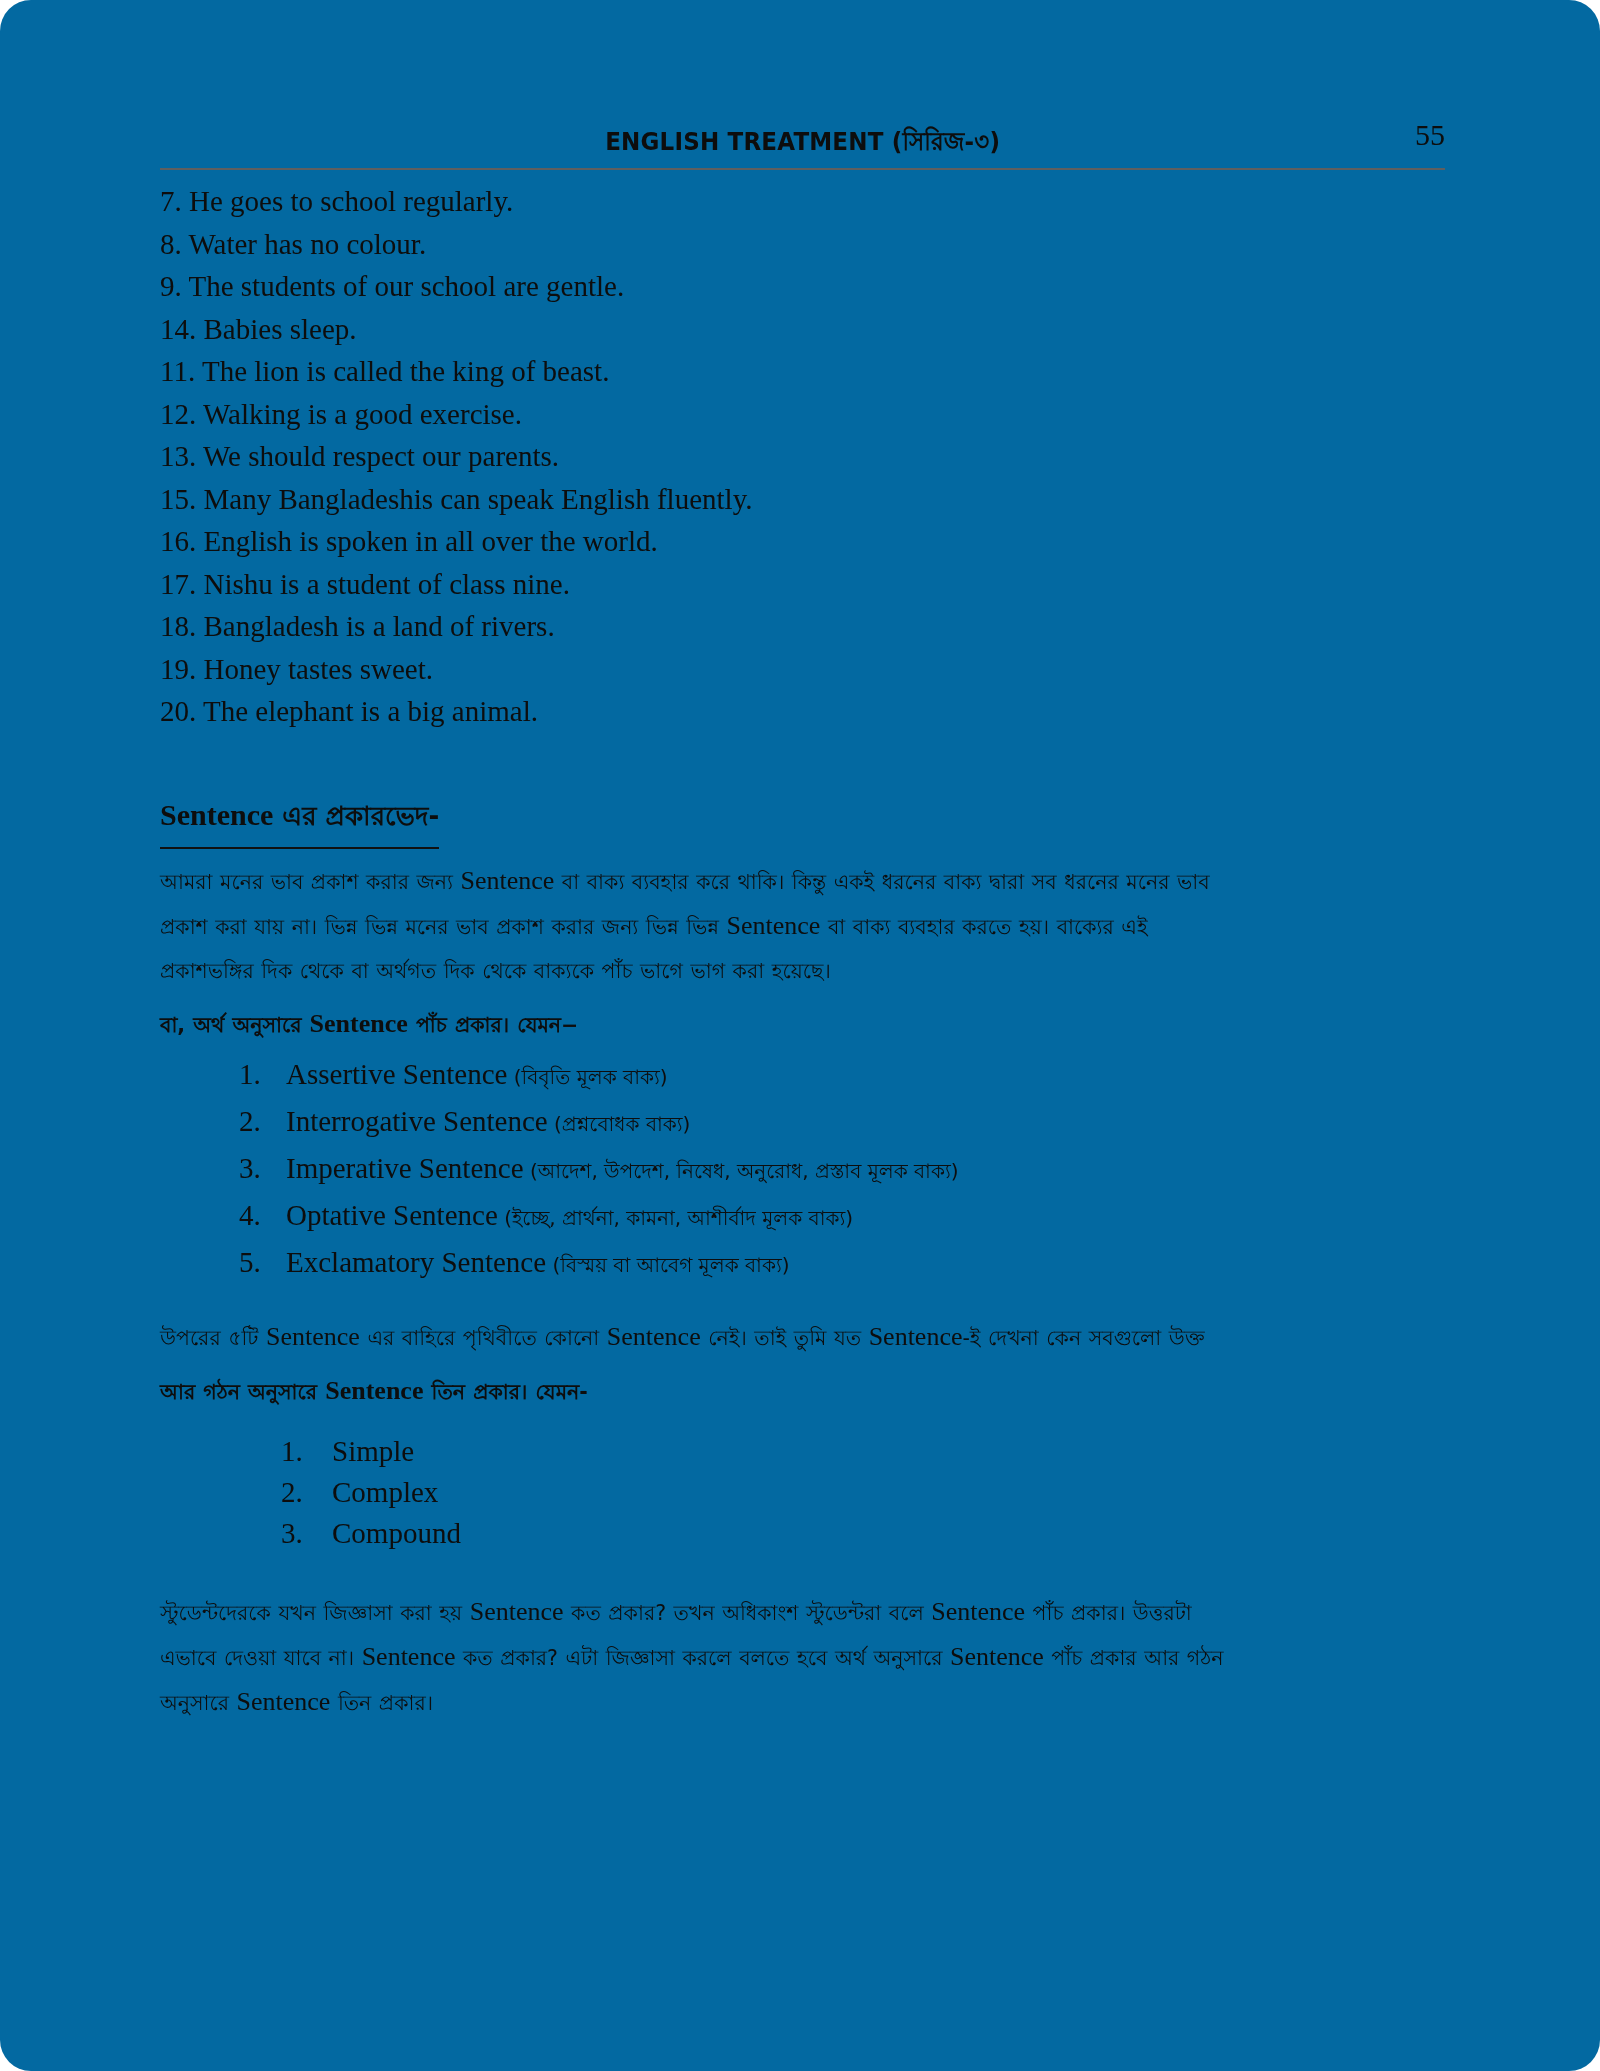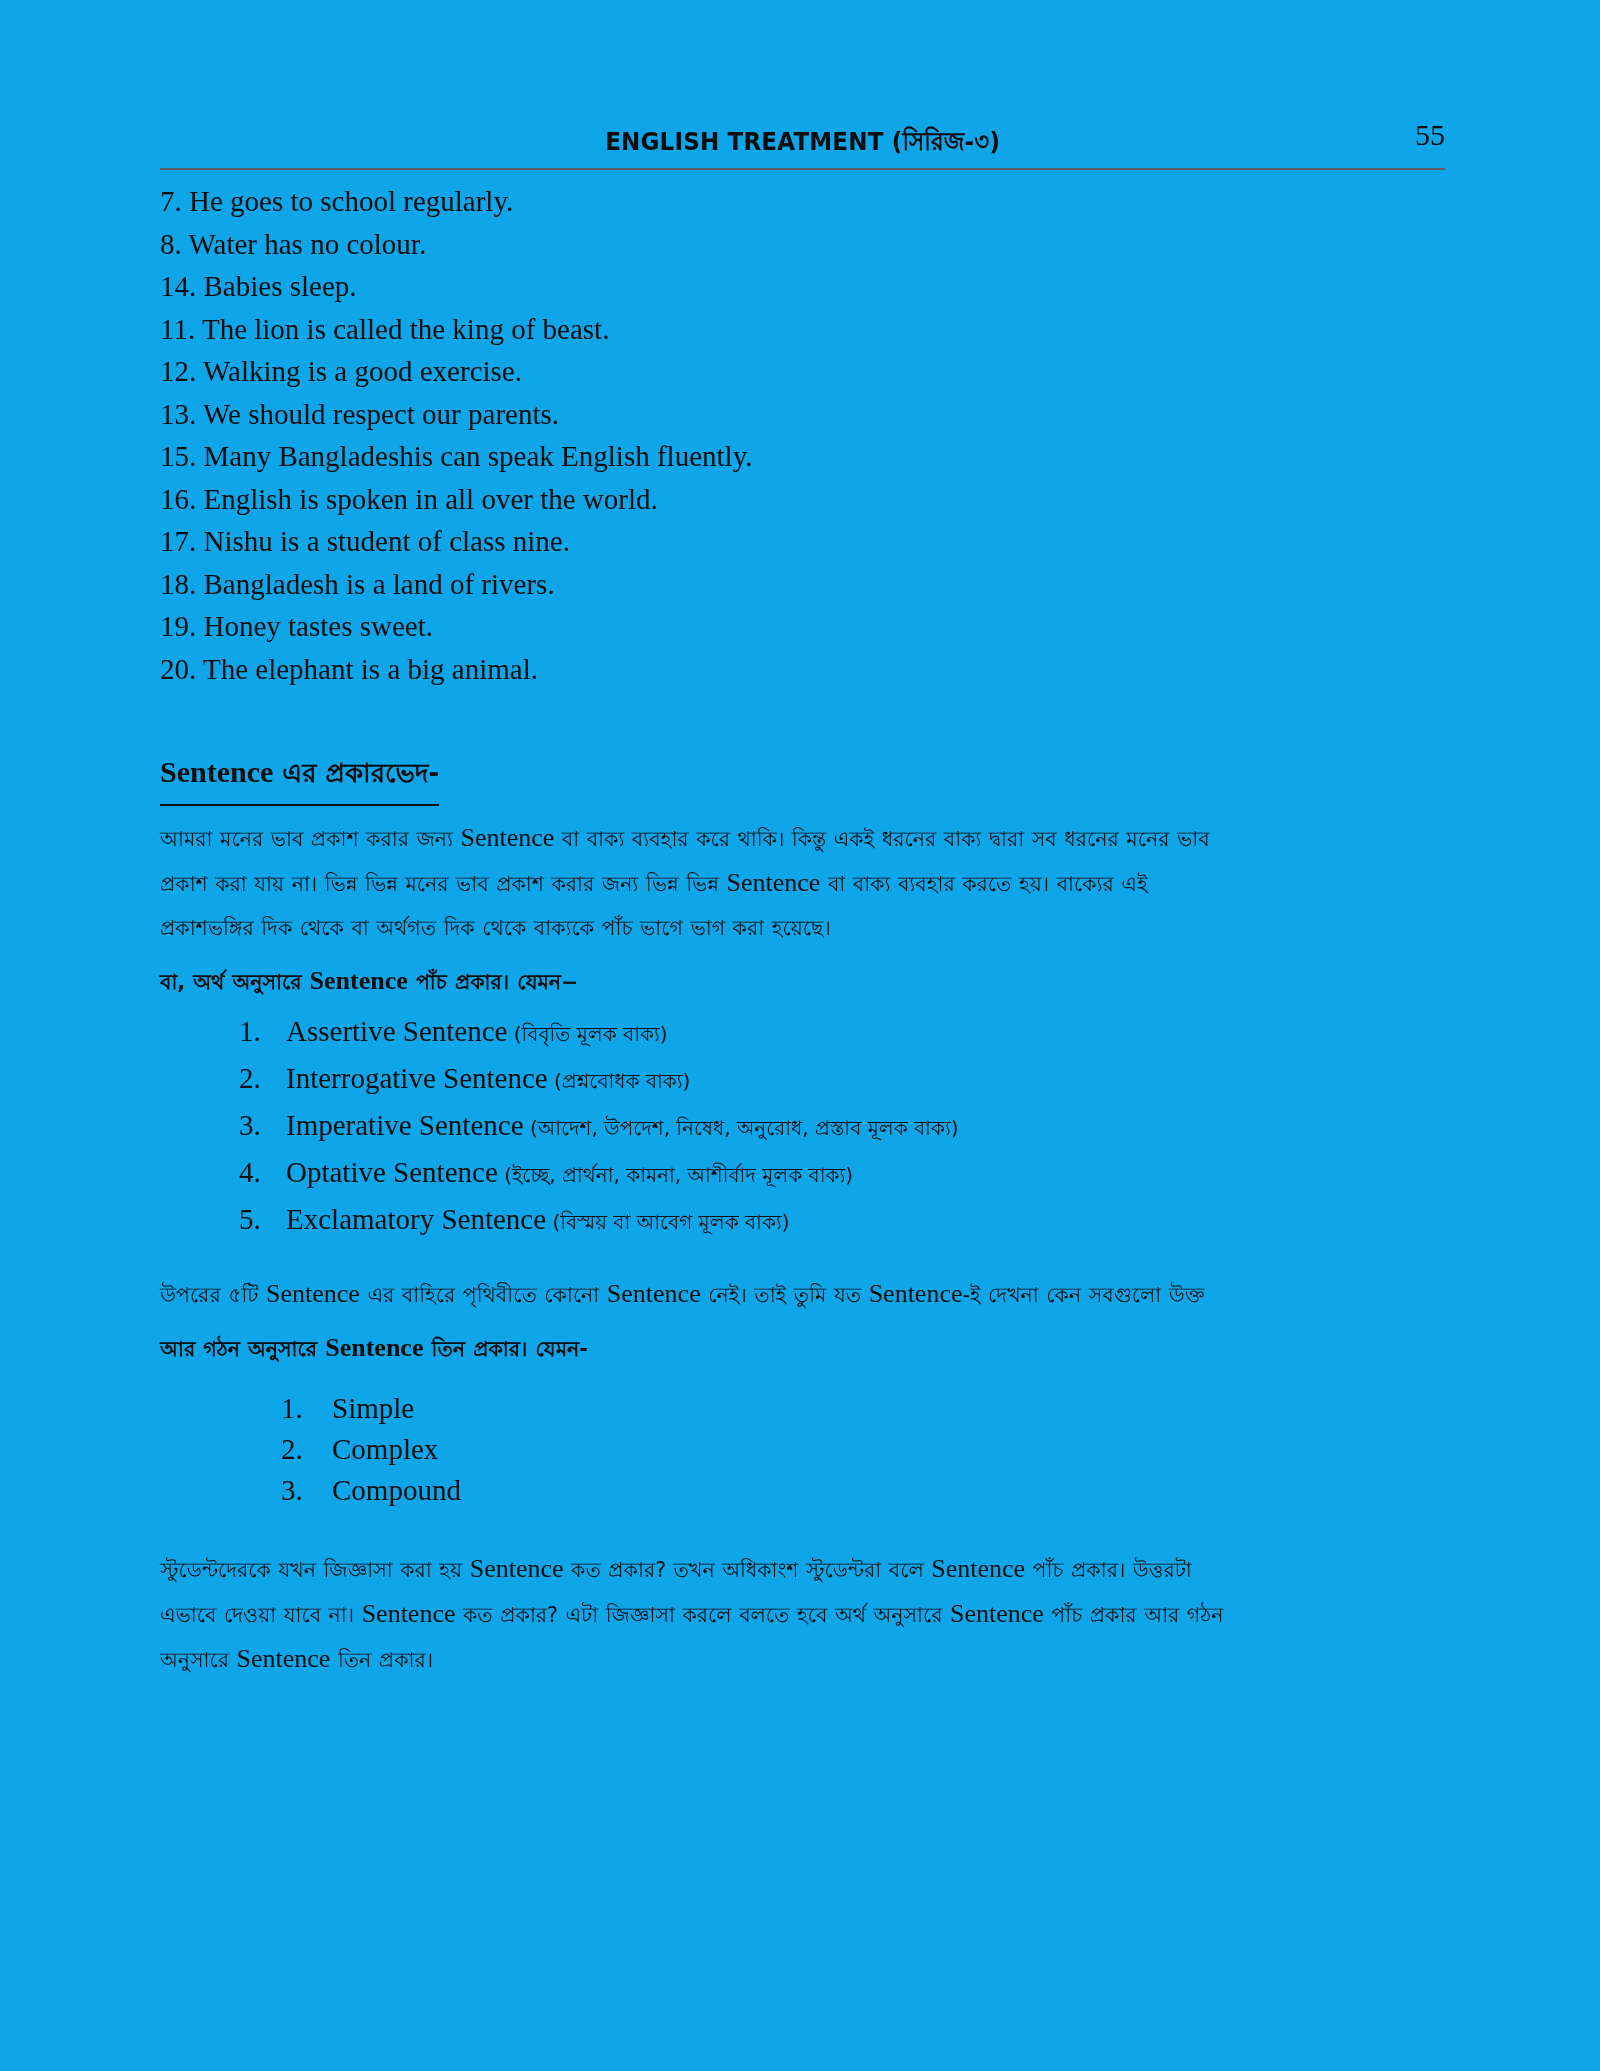--- a/index.html
+++ b/index.html
@@ -14,21 +14,22 @@
     font-family: "Liberation Serif", "DejaVu Serif", serif;
     color: #0d0d0d;
     position: relative;
     overflow: hidden;
   }
   .page {
     position: absolute;
     left: 0; top: 0;
     width: 1600px;
     height: 2071px;
-    background: #0ea5e9;
+    background: #0369a1;
+    border-radius: 31px;
   }
   
   .header-row {
     position: absolute;
     left: 160px;
     top: 122px;
     width: 1285px;
     display: flex;
     align-items: baseline;
     justify-content: center;
@@ -165,20 +166,21 @@
     <span class="header-title">ENGLISH TREATMENT (সিরিজ-৩)</span>
     <span class="page-number">55</span>
   </div>
   <div class="rule"></div>
 
   <div class="content">
 
     <ol class="sentence-list" id="sentence-list">
         <li><span class="num">7.</span><span class="txt"> He goes to school regularly.</span></li>
         <li><span class="num">8.</span><span class="txt"> Water has no colour.</span></li>
+        <li><span class="num">9.</span><span class="txt"> The students of our school are gentle.</span></li>
         <li><span class="num">14.</span><span class="txt"> Babies sleep.</span></li>
         <li><span class="num">11.</span><span class="txt"> The lion is called the king of beast.</span></li>
         <li><span class="num">12.</span><span class="txt"> Walking is a good exercise.</span></li>
         <li><span class="num">13.</span><span class="txt"> We should respect our parents.</span></li>
         <li><span class="num">15.</span><span class="txt"> Many Bangladeshis can speak English fluently.</span></li>
         <li><span class="num">16.</span><span class="txt"> English is spoken in all over the world.</span></li>
         <li><span class="num">17.</span><span class="txt"> Nishu is a student of class nine.</span></li>
         <li><span class="num">18.</span><span class="txt"> Bangladesh is a land of rivers.</span></li>
         <li><span class="num">19.</span><span class="txt"> Honey tastes sweet.</span></li>
         <li><span class="num">20.</span><span class="txt"> The elephant is a big animal.</span></li>

